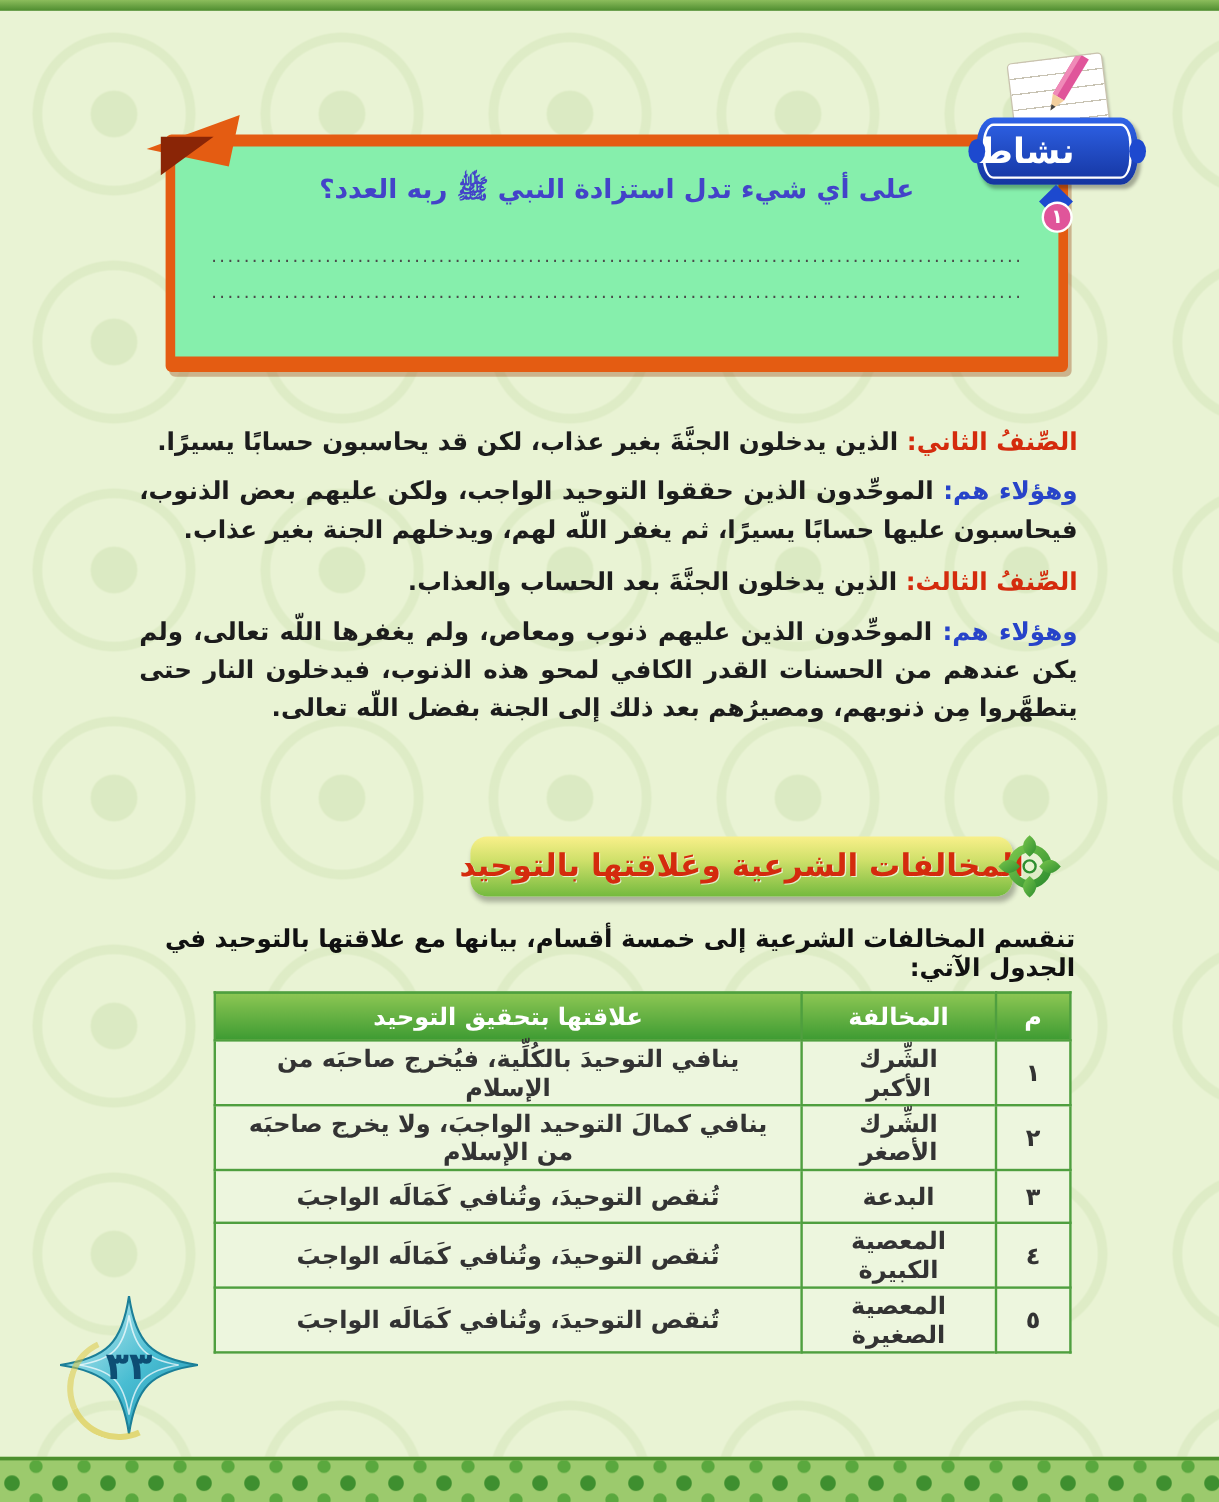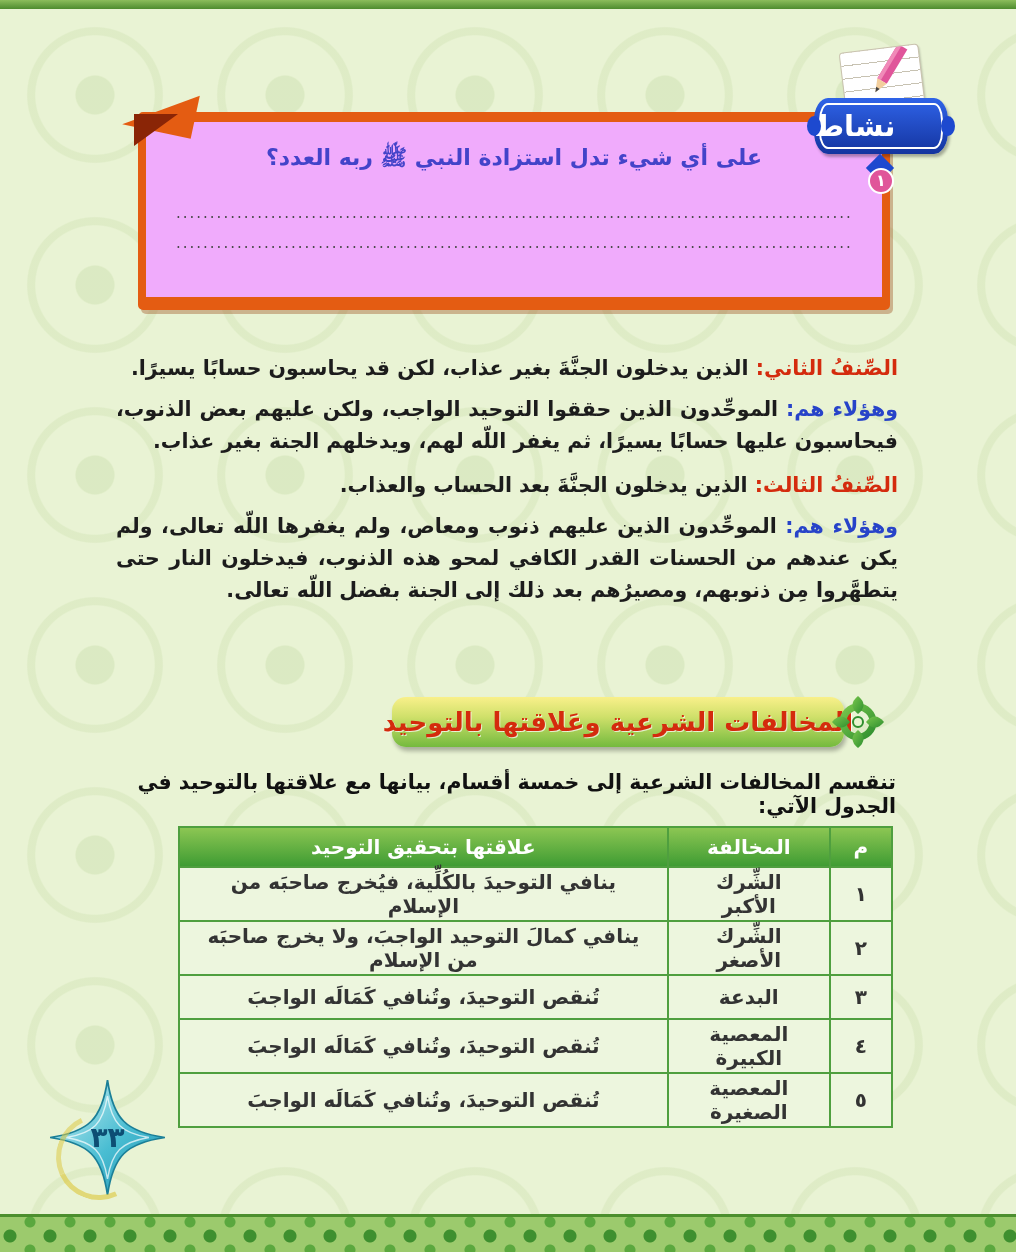--- a/index.html
+++ b/index.html
@@ -23,21 +23,21 @@
     background-color:#9cca6d; border-top:3px solid #4c8f2e;
     background-image:
       radial-gradient(circle at 10px 19px, #3e8f2f 6px, rgba(0,0,0,0) 7px),
       radial-gradient(circle at 30px 5px,  #5aa83e 5px, rgba(0,0,0,0) 6px),
       radial-gradient(circle at 30px 33px, #5aa83e 5px, rgba(0,0,0,0) 6px);
     background-size:40px 38px;}
 
   
   .activity-frame{
     position:absolute; left:138px; top:112px; width:752px; height:198px;
-    background:#f0abfc; border:8px solid #e45c12;
+    background:#86efac; border:8px solid #e45c12;
     border-top-width:10px; border-bottom-width:13px;
     border-radius:5px; box-shadow:3px 4px 0 rgba(150,60,10,.35); z-index:2;
   }
   .fold-outer{ position:absolute; top:-34px; left:-20px; width:0; height:0;
     border-bottom:44px solid #e45c12; border-left:70px solid transparent;
     transform:rotate(12deg); }
   .fold-inner{ position:absolute; top:-8px; left:-12px; width:0; height:0;
     border-top:32px solid #8a2506; border-right:44px solid transparent; }
   .question{
     margin-top:22px; text-align:center; direction:rtl;
@@ -103,21 +103,21 @@
   .col-num{ width:62px; } .col-v{ width:162px; }
 
   
   .page-star{ position:absolute; left:50px; top:1080px; width:120px; height:120px; z-index:4; }
   .star-ring{ position:absolute; left:6px; top:34px; width:86px; height:86px;
     border:5px solid rgba(222,202,70,.55); border-radius:50%;
     border-color:transparent transparent rgba(222,202,70,.65) rgba(222,202,70,.55);
     transform:rotate(20deg); }
   .pn{ position:absolute; left:0; top:0; width:115px; height:115px;
     display:flex; align-items:center; justify-content:center;
-    color:#0d4e74; font-size:28px; font-weight:bold; }
+    color:#0d4e74; font-size:32px; font-weight:bold; }
 </style>
 </head>
 <body>
 
 <div class="page">
 
   <div class="strip-top"></div>
 
   <div class="activity-frame">
     <div class="fold-outer"></div>

